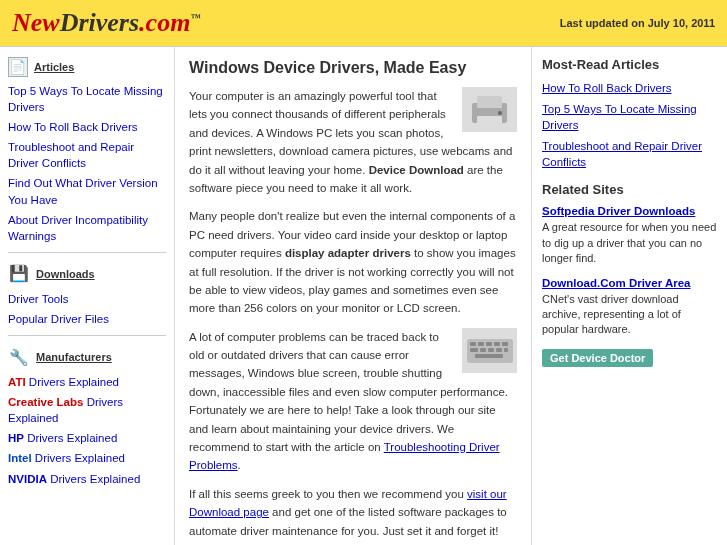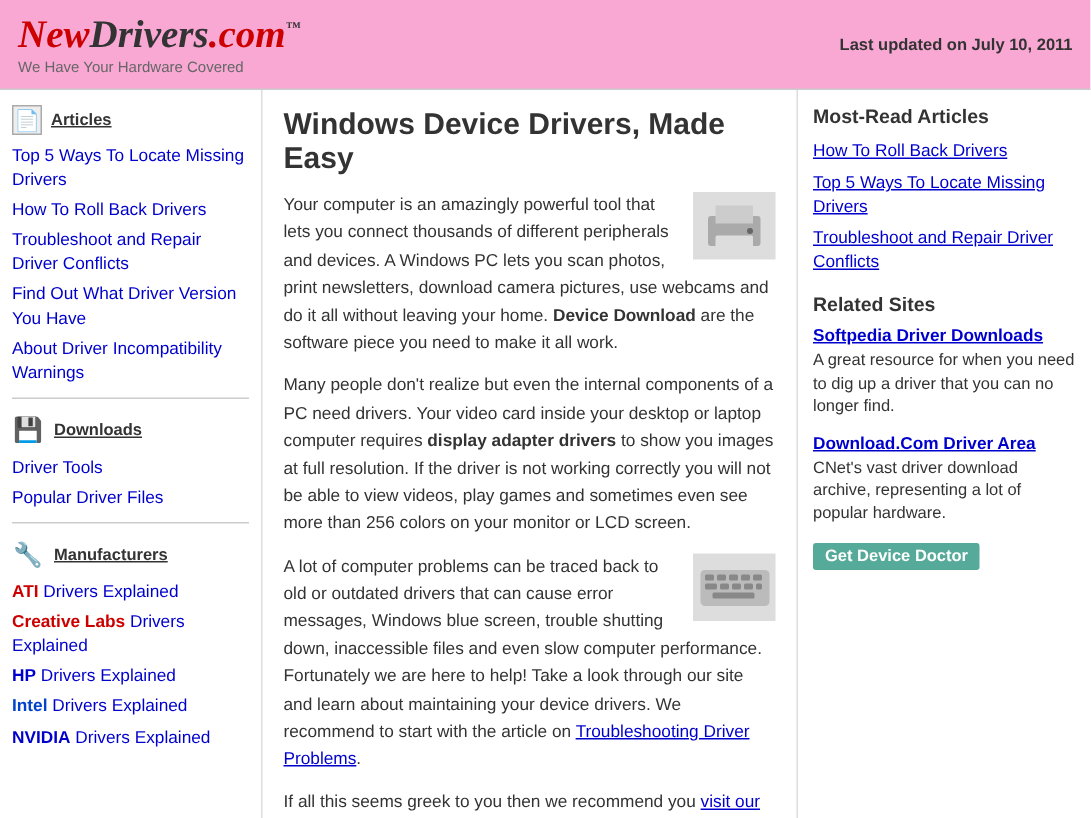--- a/index.html
+++ b/index.html
@@ -1,20 +1,20 @@
 <!DOCTYPE html>
 <html><head>
   <meta charset="utf-8">
   <style>
     * { margin: 0; padding: 0; box-sizing: border-box; }
     body { font-family: Arial, sans-serif; font-size: 12px; color: #333; background: #fff; }
     
     
     #header {
-      background: #f9a8d4;
+      background: #fde047;
       border-bottom: 1px solid #ccc;
       padding: 8px 12px;
       display: flex;
       align-items: center;
       justify-content: space-between;
     }
     #logo-area { display: flex; flex-direction: column; }
     #logo-text { font-size: 26px; font-weight: bold; color: #c00; font-style: italic; font-family: Georgia, serif; }
     #logo-tagline { font-size: 10px; color: #666; margin-top: 2px; }
     #last-updated { font-size: 11px; color: #666; }
@@ -61,21 +61,21 @@
       line-height: 1.4;
     }
 
     
     #content {
       flex: 1;
       padding: 12px 14px;
       border-right: 1px solid #ddd;
     }
     #content-title {
-      font-size: 20px;
+      font-size: 16px;
       font-weight: bold;
       color: #333;
       margin-bottom: 10px;
     }
     #content p {
       font-size: 11.5px;
       line-height: 1.6;
       margin-bottom: 10px;
       color: #333;
     }
@@ -178,21 +178,20 @@
     .clearfix::after { content: ''; display: table; clear: both; }
   </style>
 </head>
 <body>
 
 <div id="header">
   <div id="logo-area">
     <div id="logo-text">
       <span style="color:#cc0000; font-style:italic; font-family:Georgia,serif; font-size:26px; font-weight:bold;">New</span><span style="color:#333; font-style:italic; font-family:Georgia,serif; font-size:26px; font-weight:bold;">Drivers</span><span style="color:#cc0000; font-style:italic; font-family:Georgia,serif; font-size:26px; font-weight:bold;">.com</span><sup style="font-size:10px; color:#333;">™</sup>
     </div>
-    <div id="logo-tagline" style="font-size:10px; color:#666;">We Have Your Hardware Covered</div>
   </div>
   <div id="last-updated" style="font-size:11px; color:#666;">
     <span>Last updated on</span> <strong style="color:#333;">July 10, 2011</strong>
   </div>
 </div>
 
 <div id="main-container">
 
   <div id="sidebar">
 

